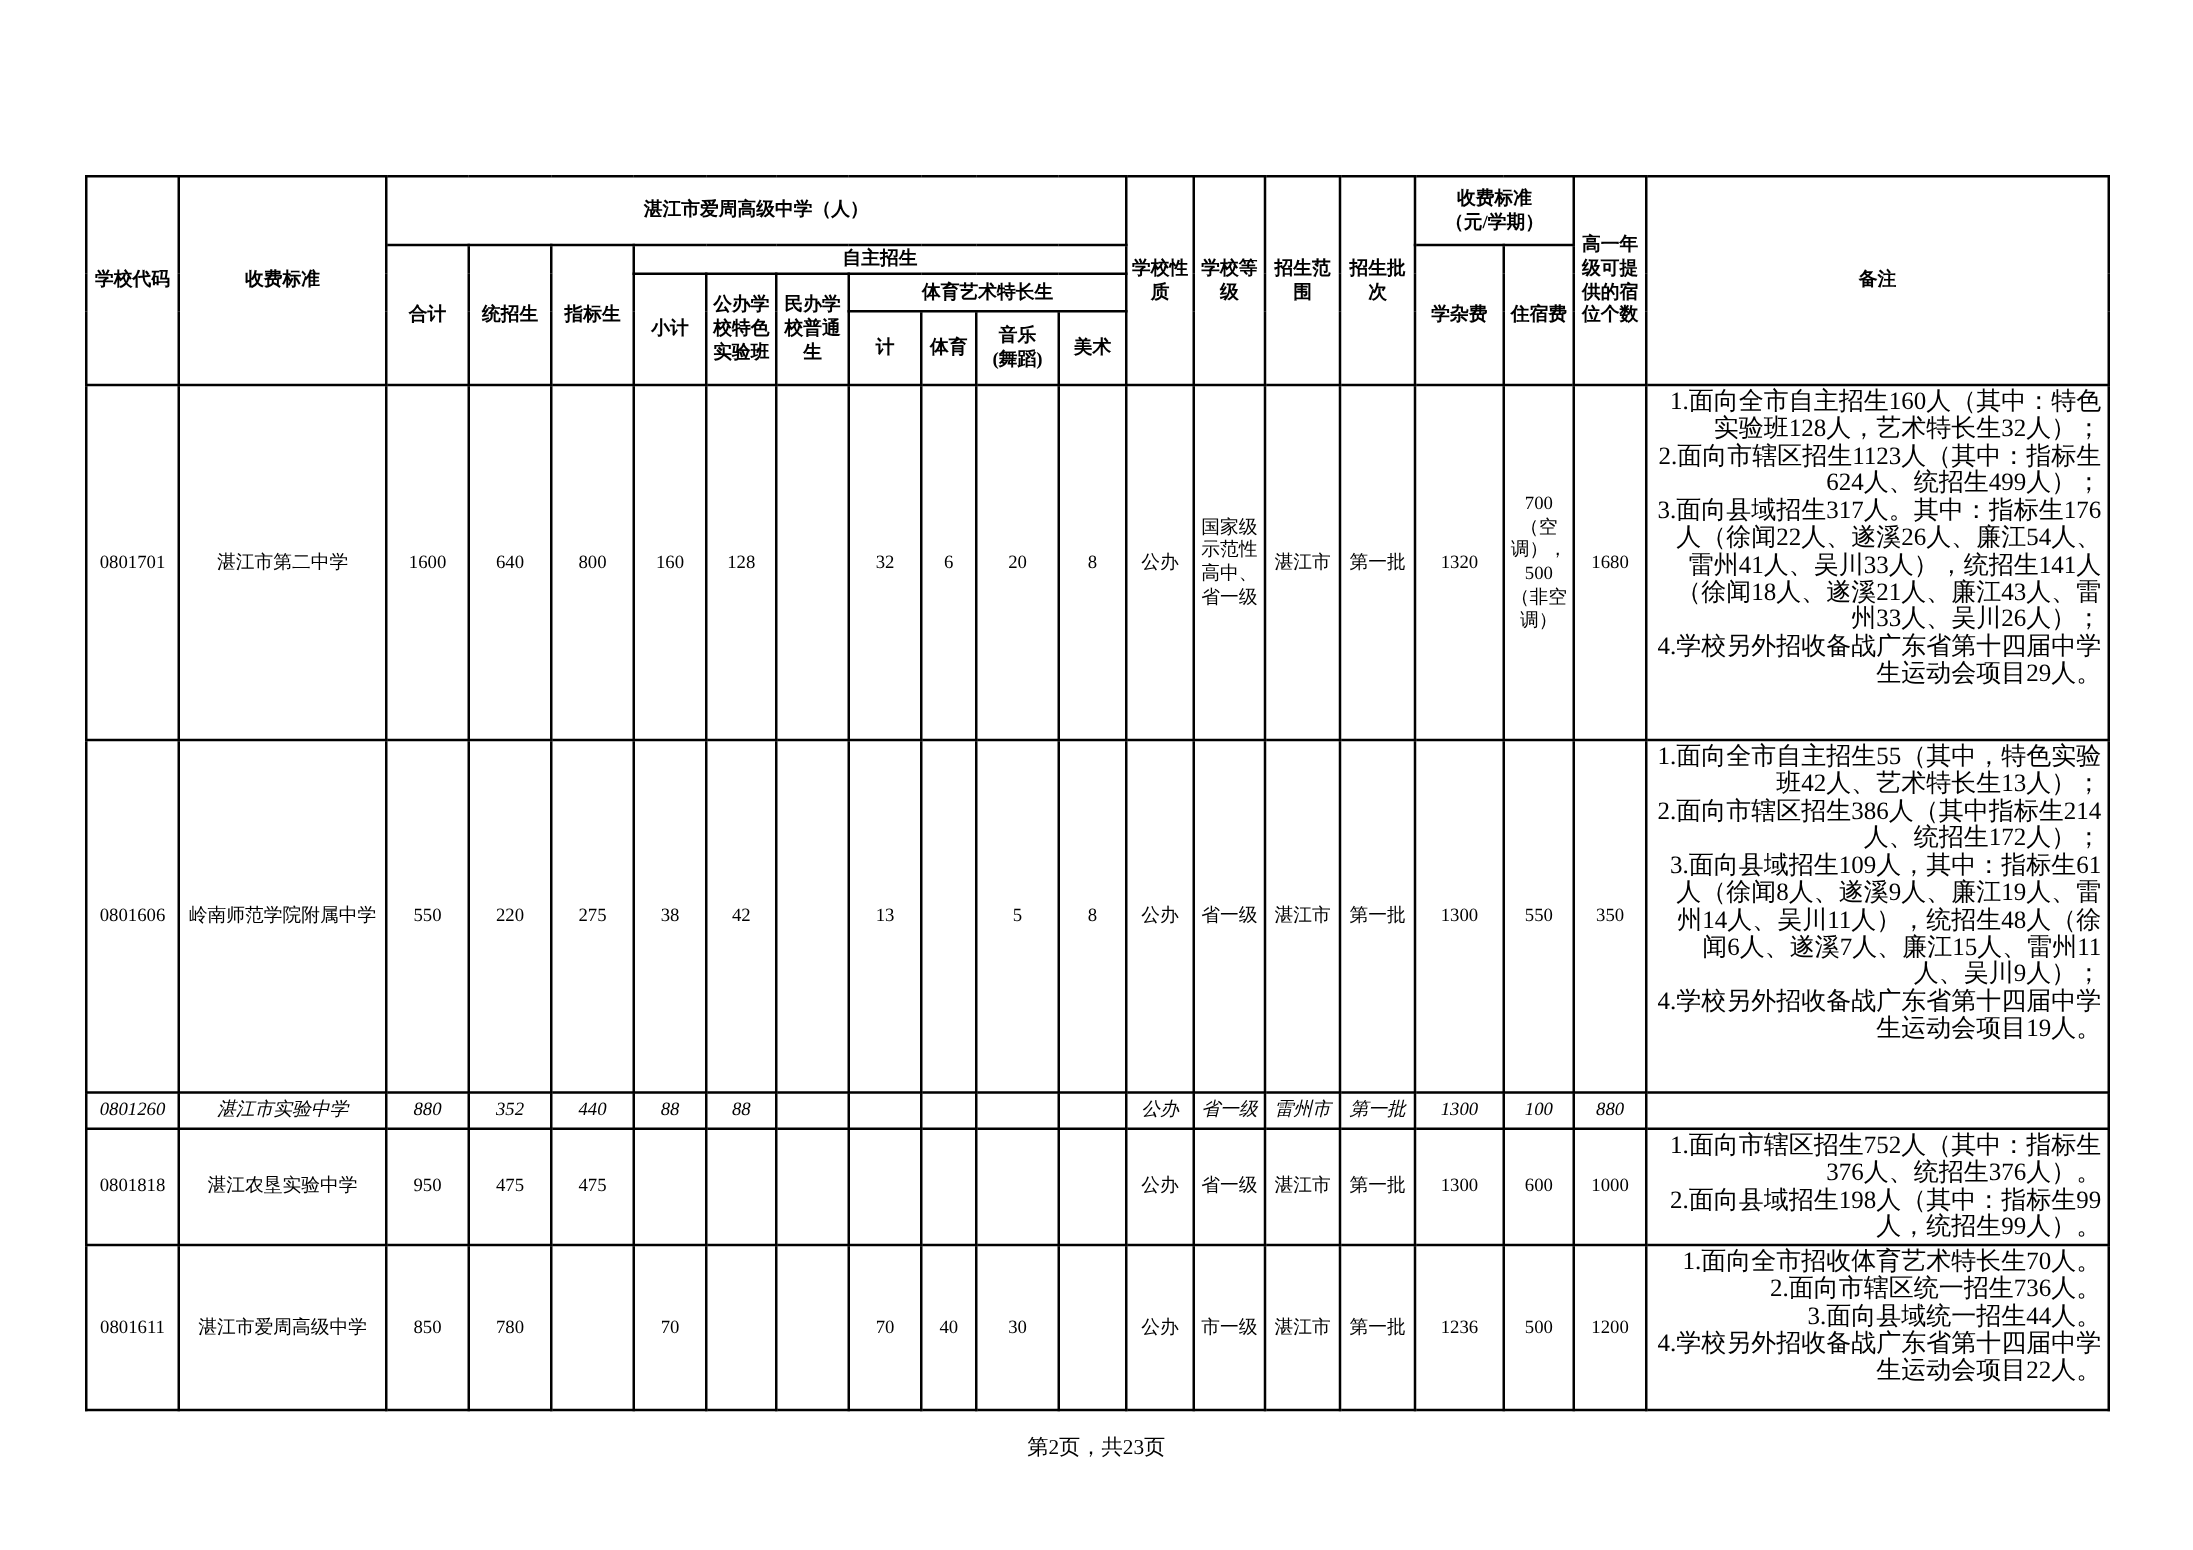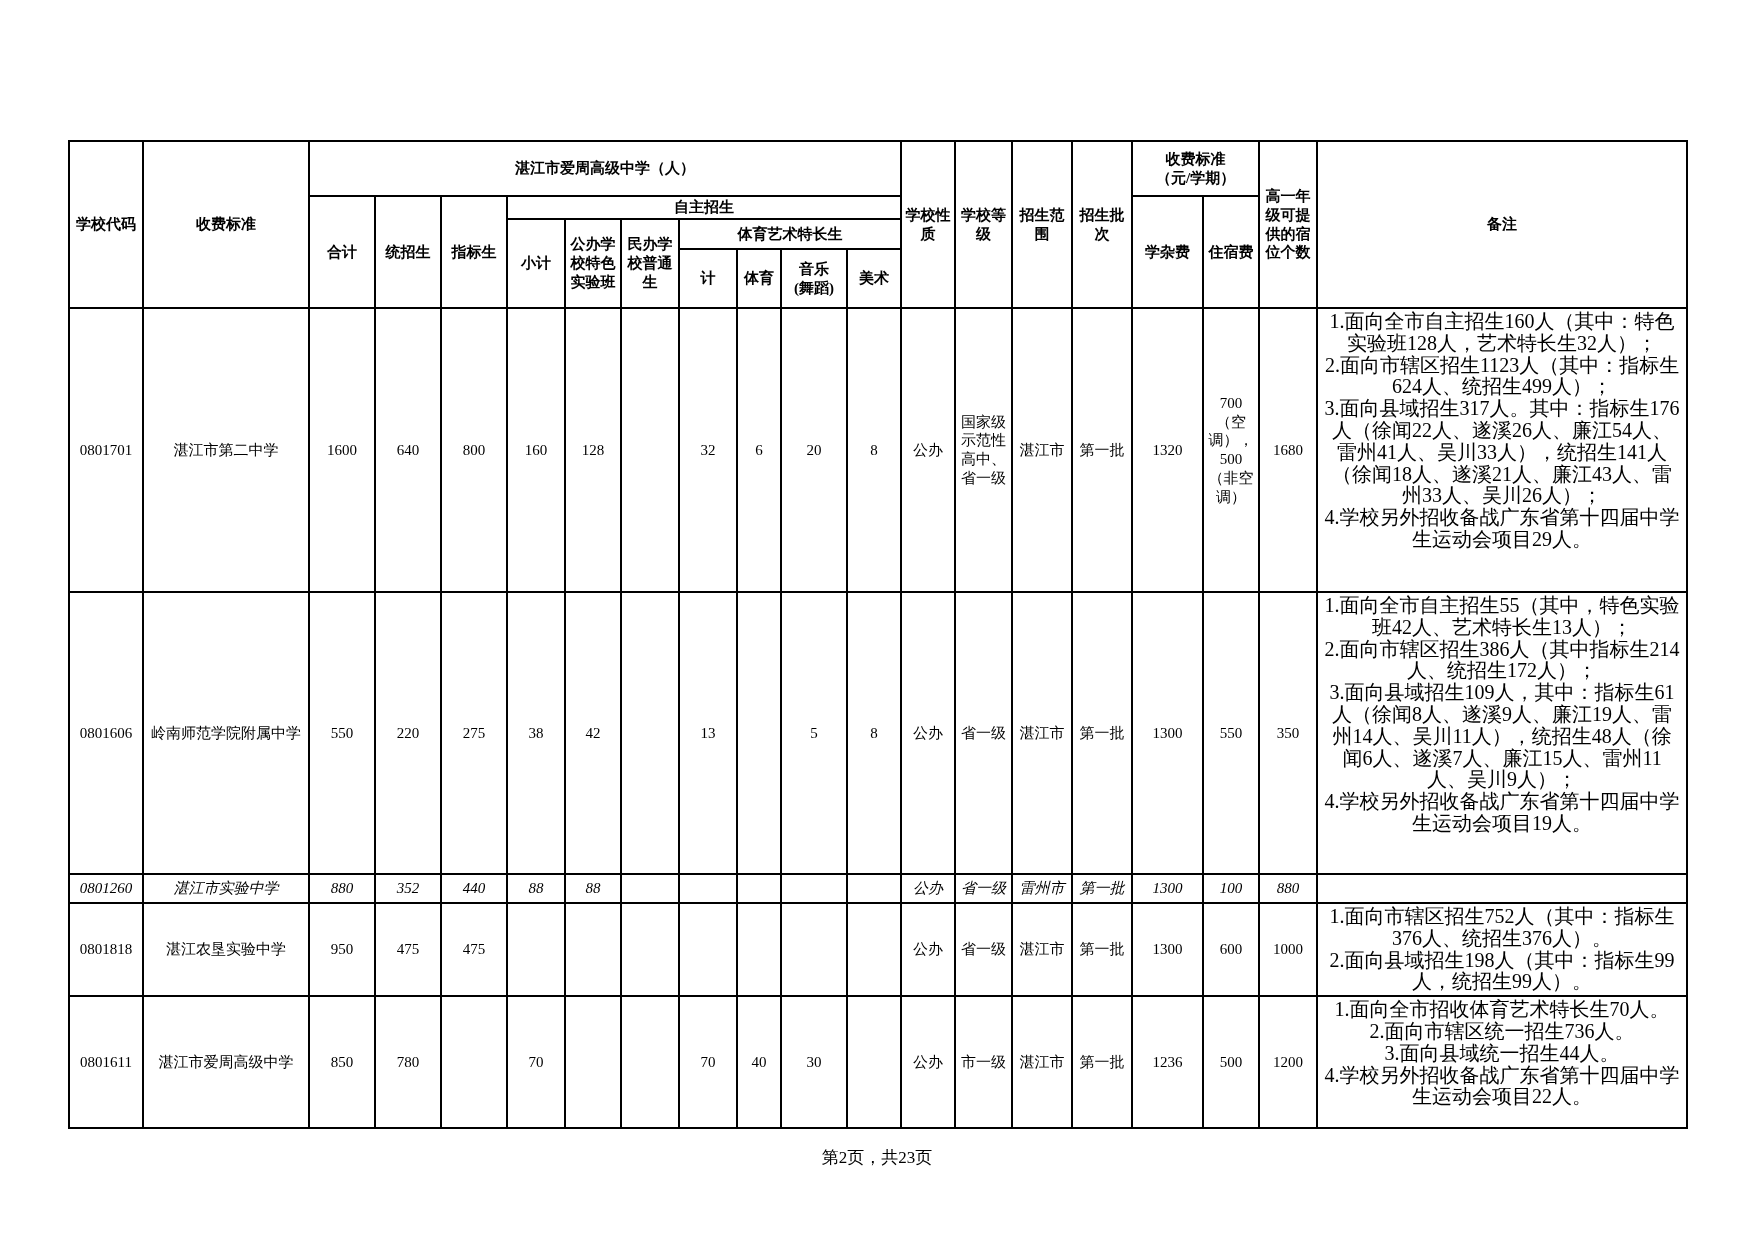--- a/index.html
+++ b/index.html
@@ -29,21 +29,21 @@
     font-size:15px;
     line-height:1.25;
     white-space:pre-line;
   }
   table.main td{
     font-size:15px;
     line-height:1.25;
     white-space:pre-line;
   }
   table.main td.remark{
-    text-align:center;
+    text-align:right;
     vertical-align:top;
     font-size:20px;
     line-height:21.8px;
     padding:2px 5px;
     white-space:pre-line;
   }
   tr.hr1{height:55px;}
   tr.hr2{height:23px;}
   tr.hr3{height:30px;}
   tr.hr4{height:59px;}

